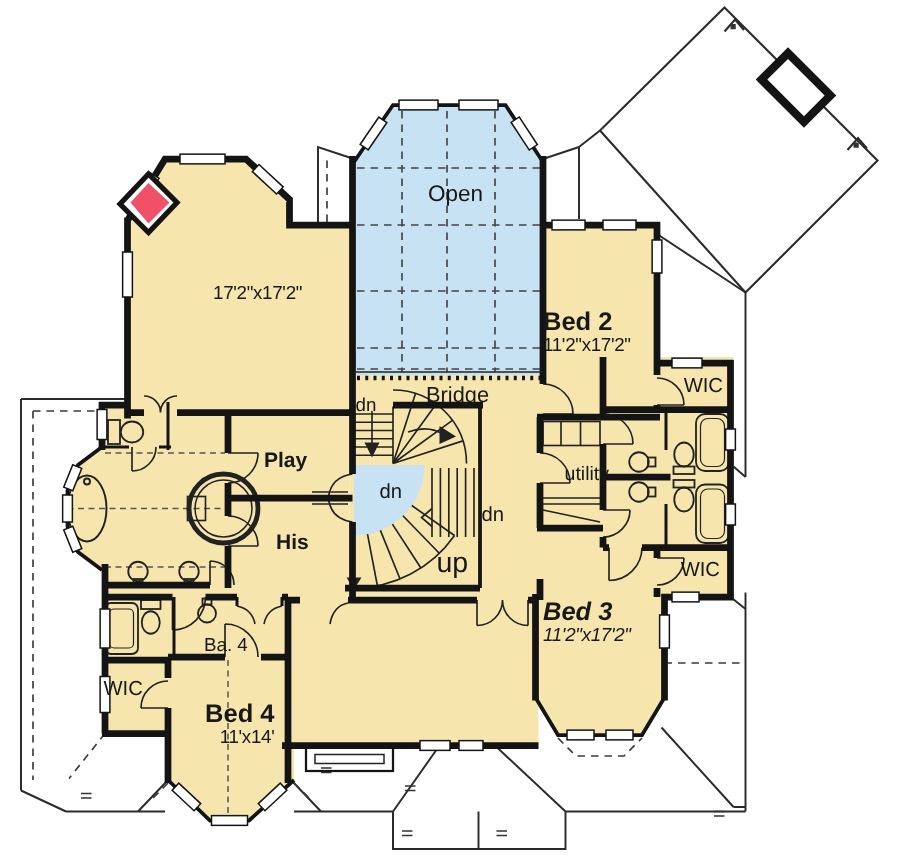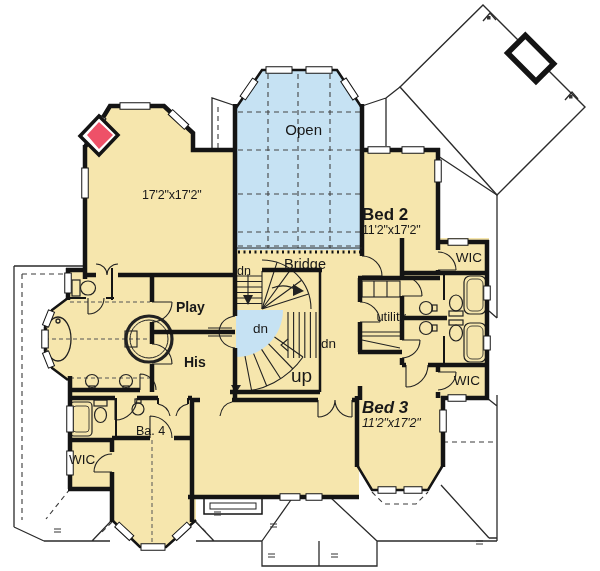--- a/index.html
+++ b/index.html
@@ -315,13 +315,17 @@
   </div>
   <div class="lbl ctr" style="left:440px;top:372px;width:40px;">
     <span class="n13">WIC</span>
   </div>
   <div class="lbl" style="left:120px;top:422px;margin-left:16px;">
     <span class="sm">Ba. 4</span>
   </div>
   <div class="lbl" style="left:69px;top:451px;">
     <span class="n13">WIC</span>
   </div>
+  <div class="lbl ctr" style="left:121px;top:467px;width:62px;">
+    <span class="nm n17">Bed 4</span>
+    <span class="dm">11'x14'</span>
+  </div>
 </div>
 
 </body></html>

